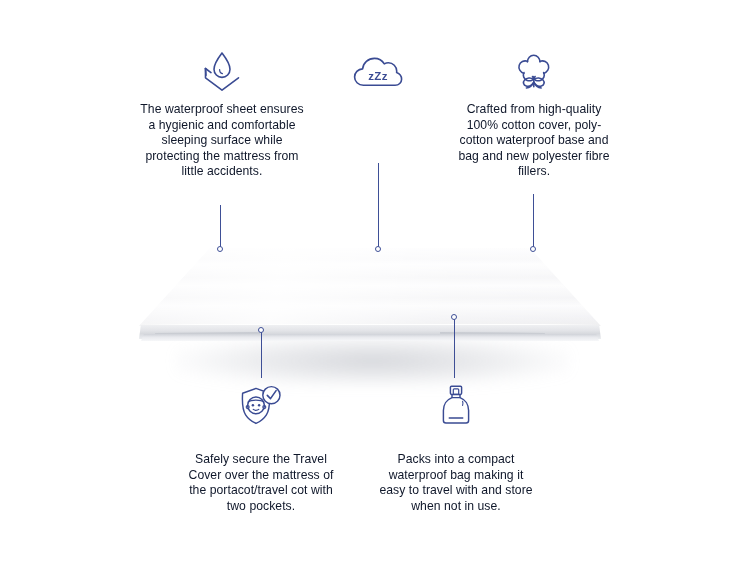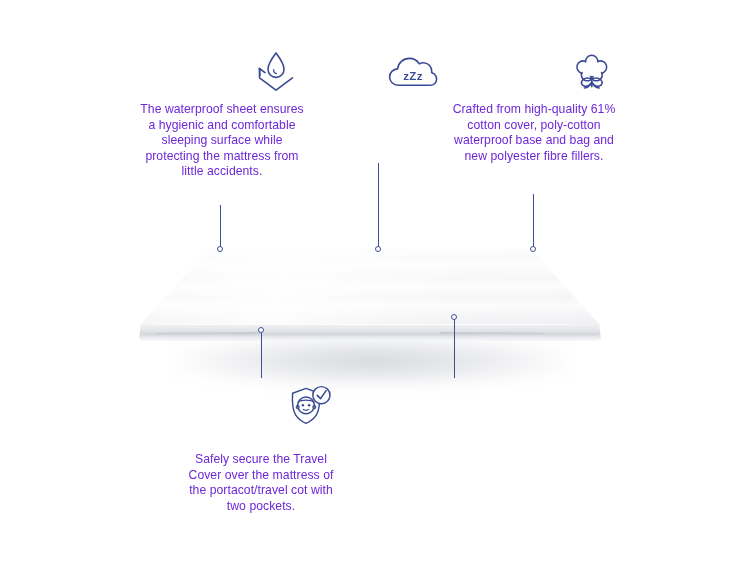--- a/index.html
+++ b/index.html
@@ -117,26 +117,26 @@
   
   .feature {
     position: absolute;
     text-align: center;
     color: #374a95;
   }
   .feature .icon-wrap {
     height: 46px;
     display: flex;
     align-items: center;
-    justify-content: flex-end;
+    justify-content: center;
   }
   .feature .caption {
     font-size: 12.2px;
     line-height: 15.6px;
-    color: #6d28d9;
+    color: #0f172a;
     letter-spacing: 0.05px;
     margin-top: 8px;
   }
 
   .f-top-1 { left: 139px; top: 48px;  width: 166px; }
   .f-top-2 { left: 315px; top: 48px;  width: 126px; }
   .f-top-3 { left: 451px; top: 48px;  width: 166px; }
 
   .f-bot-1 { left: 186px; top: 382px; width: 150px; }
   .f-bot-2 { left: 378px; top: 382px; width: 156px; }
@@ -238,21 +238,21 @@
         <path d="M31.0 12.3 C34.7 11.0, 38.4 12.9, 39.4 16.3 C40.4 19.7, 38.4 23.3, 34.7 24.4"></path>
         <path d="M15.0 23.5 C13.4 26.5, 14.8 30.2, 18.2 31.4 C21.5 32.6, 25.1 30.9, 26.1 27.6"></path>
         <path d="M34.6 23.5 C36.2 26.5, 34.8 30.2, 31.4 31.4 C28.1 32.6, 24.5 30.9, 23.5 27.6"></path>
         <path d="M24.8 27.6 L24.8 37.8"></path>
         <path d="M24.8 30.4 C21.8 28.2, 17.8 28.6, 15.6 31.0 C13.6 33.2, 14.4 36.2, 17.2 37.0 C20.0 37.8, 23.2 36.0, 24.8 33.2"></path>
         <path d="M24.8 30.4 C27.8 28.2, 31.8 28.6, 34.0 31.0 C36.0 33.2, 35.2 36.2, 32.4 37.0 C29.6 37.8, 26.4 36.0, 24.8 33.2"></path>
         <path d="M24.8 33.4 C23.4 36.2, 20.4 38.6, 17.4 39.0"></path>
         <path d="M24.8 33.4 C26.2 36.2, 29.2 38.6, 32.2 39.0"></path>
       </svg>
     </div>
-    <div class="caption">Crafted from high-quality 61% cotton cover, poly-cotton waterproof base and bag and new polyester fibre fillers.</div>
+    <div class="caption">Crafted from high-quality 100% cotton cover, poly-cotton waterproof base and bag and new polyester fibre fillers.</div>
   </div>
 
   <div class="feature f-bot f-bot-1">
     <div class="icon-wrap">
       <svg class="ic" width="50" height="44" viewBox="0 0 50 44" fill="none" stroke="#3a4b93" stroke-width="1.45" stroke-linecap="round" stroke-linejoin="round">
         <path d="M20.0 5.4 L6.6 10.2 C6.6 10.2, 5.6 25.4, 9.6 31.8 C13.0 37.2, 20.0 40.4, 20.0 40.4
                  C20.0 40.4, 27.0 37.2, 30.4 31.8 C34.4 25.4, 33.4 10.2, 33.4 10.2 Z"></path>
         <circle cx="20.0" cy="22.4" r="8.4"></circle>
         <path d="M12.4 19.0 C14.6 16.4, 25.4 16.4, 27.6 19.0" stroke-width="1.3"></path>
         <circle cx="16.9" cy="22.2" r="1.25" fill="#3a4b93" stroke="none"></circle>
@@ -260,14 +260,30 @@
         <path d="M17.3 26.4 C18.6 27.7, 21.4 27.7, 22.7 26.4" stroke-width="1.3"></path>
         <circle cx="11.7" cy="24.1" r="1.5" stroke-width="1.15"></circle>
         <circle cx="28.3" cy="24.1" r="1.5" stroke-width="1.15"></circle>
         <circle cx="35.4" cy="12.2" r="8.6" fill="#ffffff"></circle>
         <path d="M31.3 12.4 L34.5 15.6 L40.1 7.6" stroke-width="1.6"></path>
       </svg>
     </div>
     <div class="caption">Safely secure the Travel Cover over the mattress of the portacot/travel cot with two pockets.</div>
   </div>
 
+  <div class="feature f-bot f-bot-2">
+    <div class="icon-wrap">
+      <svg class="ic" width="38" height="46" viewBox="0 0 38 46" fill="none" stroke="#3a4b93" stroke-width="1.45" stroke-linecap="round" stroke-linejoin="round">
+        <rect x="13.4" y="4.2" width="11.2" height="8.2" rx="1.1"></rect>
+        <rect x="16.3" y="6.8" width="5.4" height="5.6" rx="0.9" stroke-width="1.2"></rect>
+        <path d="M15.0 12.4 L15.0 15.6"></path>
+        <path d="M23.0 12.4 L23.0 15.6"></path>
+        <path d="M15.0 15.6 C9.6 17.6, 6.4 22.8, 6.4 28.6 L6.4 38.4 C6.4 39.8, 7.5 40.9, 8.9 40.9
+                 L29.1 40.9 C30.5 40.9, 31.6 39.8, 31.6 38.4 L31.6 28.6
+                 C31.6 22.8, 28.4 17.6, 23.0 15.6 Z"></path>
+        <path d="M25.6 19.4 C26.1 20.6, 26.1 22.2, 25.6 23.4" stroke-width="1.15"></path>
+        <path d="M12.2 36.0 L25.8 36.0" stroke-width="1.3"></path>
+      </svg>
+    </div>
+    <div class="caption">Packs into a compact waterproof bag making it easy to travel with and store when not in use.</div>
+  </div>
 
 </div>
 
 </body></html>

